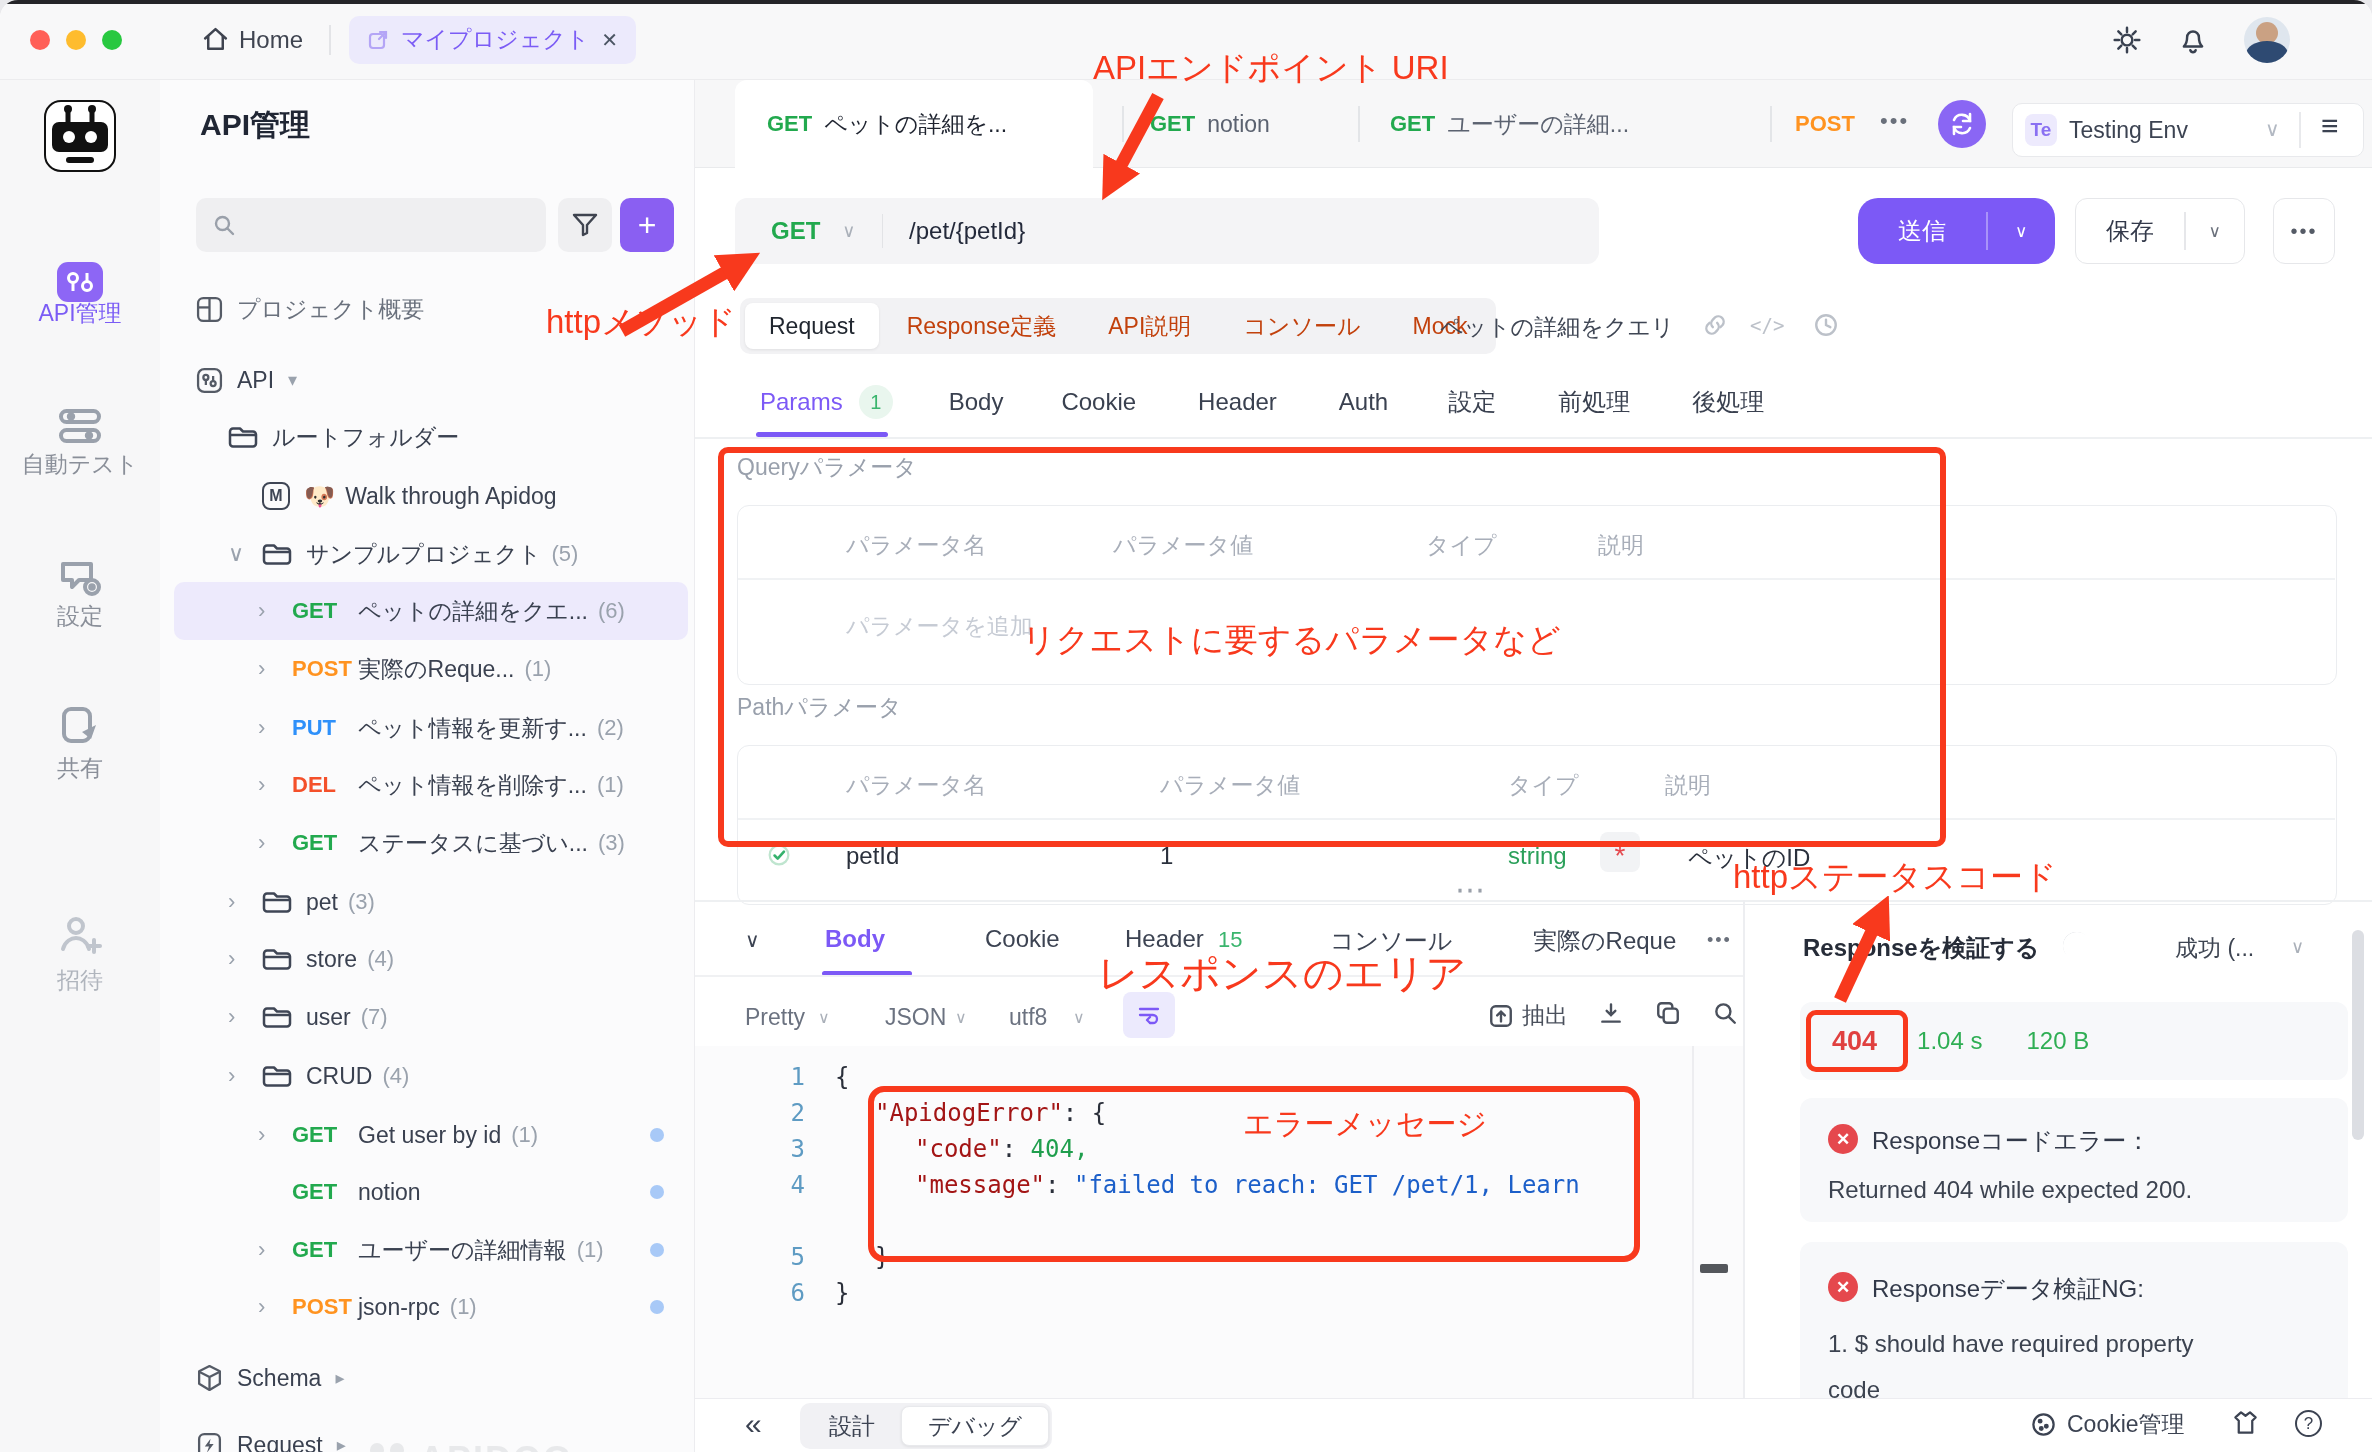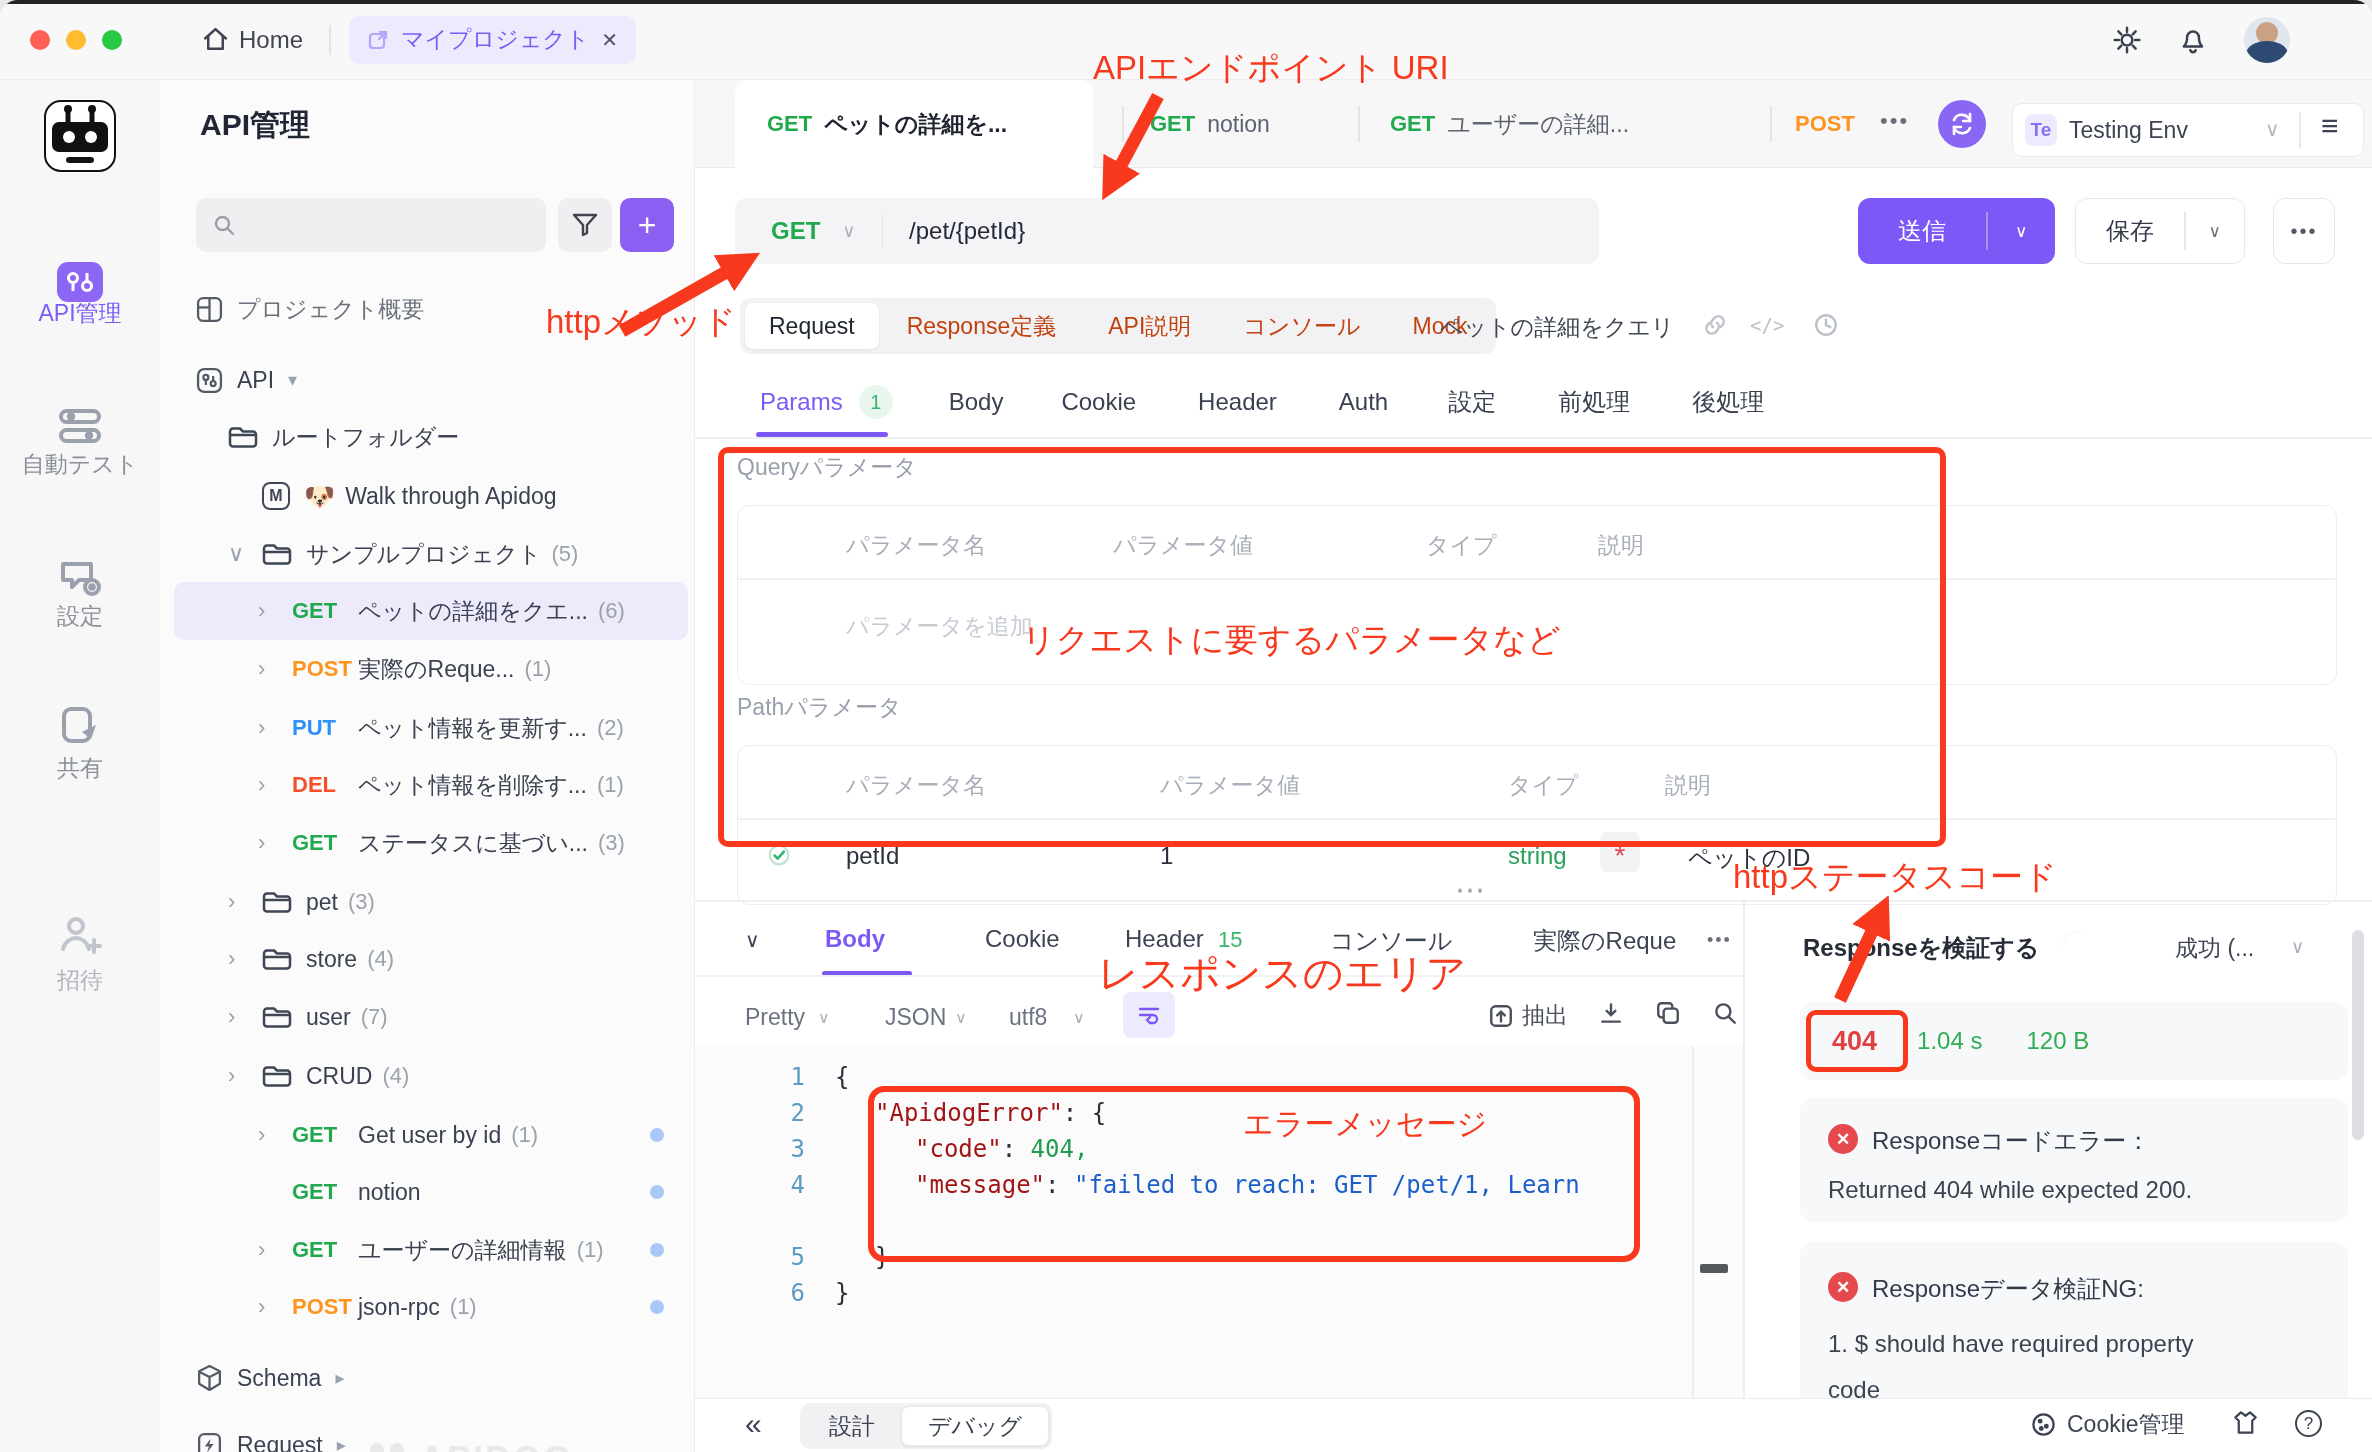--- a/index.html
+++ b/index.html
@@ -39,21 +39,21 @@
 
   
   #main{left:695px;top:80px;width:1677px;height:1372px;background:#fff}
   #tabstrip{left:0;top:0;width:1677px;height:88px;background:#f7f7f8;border-bottom:1px solid #e9eaec}
   .dtab{height:88px;display:flex;align-items:center;gap:12px}
   .dm{font-weight:700;font-size:22px}
   .tabdiv{width:2px;height:36px;background:#e3e5e8;top:26px}
   #envbox{left:1317px;top:23px;width:352px;height:54px;background:#fff;border:1.5px solid #e8e9ec;border-radius:10px}
 
   #reqgroup{left:40px;top:118px;width:864px;height:66px;background:#f4f4f6;border-radius:12px}
-  .btn-send{left:1163px;top:118px;width:197px;height:66px;background:#7c59f6;border-radius:12px;color:#fff}
+  .btn-send{left:1163px;top:118px;width:197px;height:66px;background:#7c59f6;border-radius:20px;color:#fff}
   .btn-save{left:1380px;top:118px;width:170px;height:66px;background:#fff;border:1.5px solid #e6e7ea;border-radius:12px}
   .btn-more{left:1578px;top:118px;width:62px;height:66px;background:#fff;border:1.5px solid #e6e7ea;border-radius:12px;justify-content:center;display:flex;align-items:center}
 
   #viewseg{left:45px;top:218px;height:56px;background:#f2f2f4;border-radius:10px;padding:5px;display:inline-flex;align-items:center;gap:4px}
   .segitem{height:46px;padding:0 24px;display:flex;align-items:center;font-size:23px;color:#c2410c;border-radius:8px}
   .segitem.on{background:#fff;box-shadow:0 1px 3px rgba(0,0,0,.08);color:#20262f}
 
   .ptab{font-size:24px;color:#3a4150}
   #punder{left:61px;top:352px;width:132px;height:5px;background:#7c59f6;border-radius:3px}
   .badge{width:34px;height:34px;border-radius:50%;background:#e9f6ee;color:#3ab56d;font-size:20px;display:flex;align-items:center;justify-content:center}
@@ -420,21 +420,21 @@
       <span class="caret">▸</span>
     </div>
   </div>
 
   <div id="main" class="a">
 
     
     <div id="tabstrip" class="a">
       <div class="a dtab" style="left:40px;width:358px;background:#fff;border-radius:12px 12px 0 0;padding-left:32px">
         <span class="dm" style="color:#22a94e">GET</span>
-        <span style="font-size:23px;color:#1f2430;font-weight:700">ペットの詳細を...</span>
+        <span style="font-size:23px;color:#1f2430;font-weight:400">ペットの詳細を...</span>
       </div>
       <div class="a tabdiv" style="left:427px"></div>
       <div class="a dtab" style="left:455px">
         <span class="dm" style="color:#22a94e">GET</span>
         <span style="font-size:23px;color:#5b6270">notion</span>
       </div>
       <div class="a tabdiv" style="left:663px"></div>
       <div class="a dtab" style="left:695px">
         <span class="dm" style="color:#22a94e">GET</span>
         <span style="font-size:23px;color:#5b6270">ユーザーの詳細...</span>

